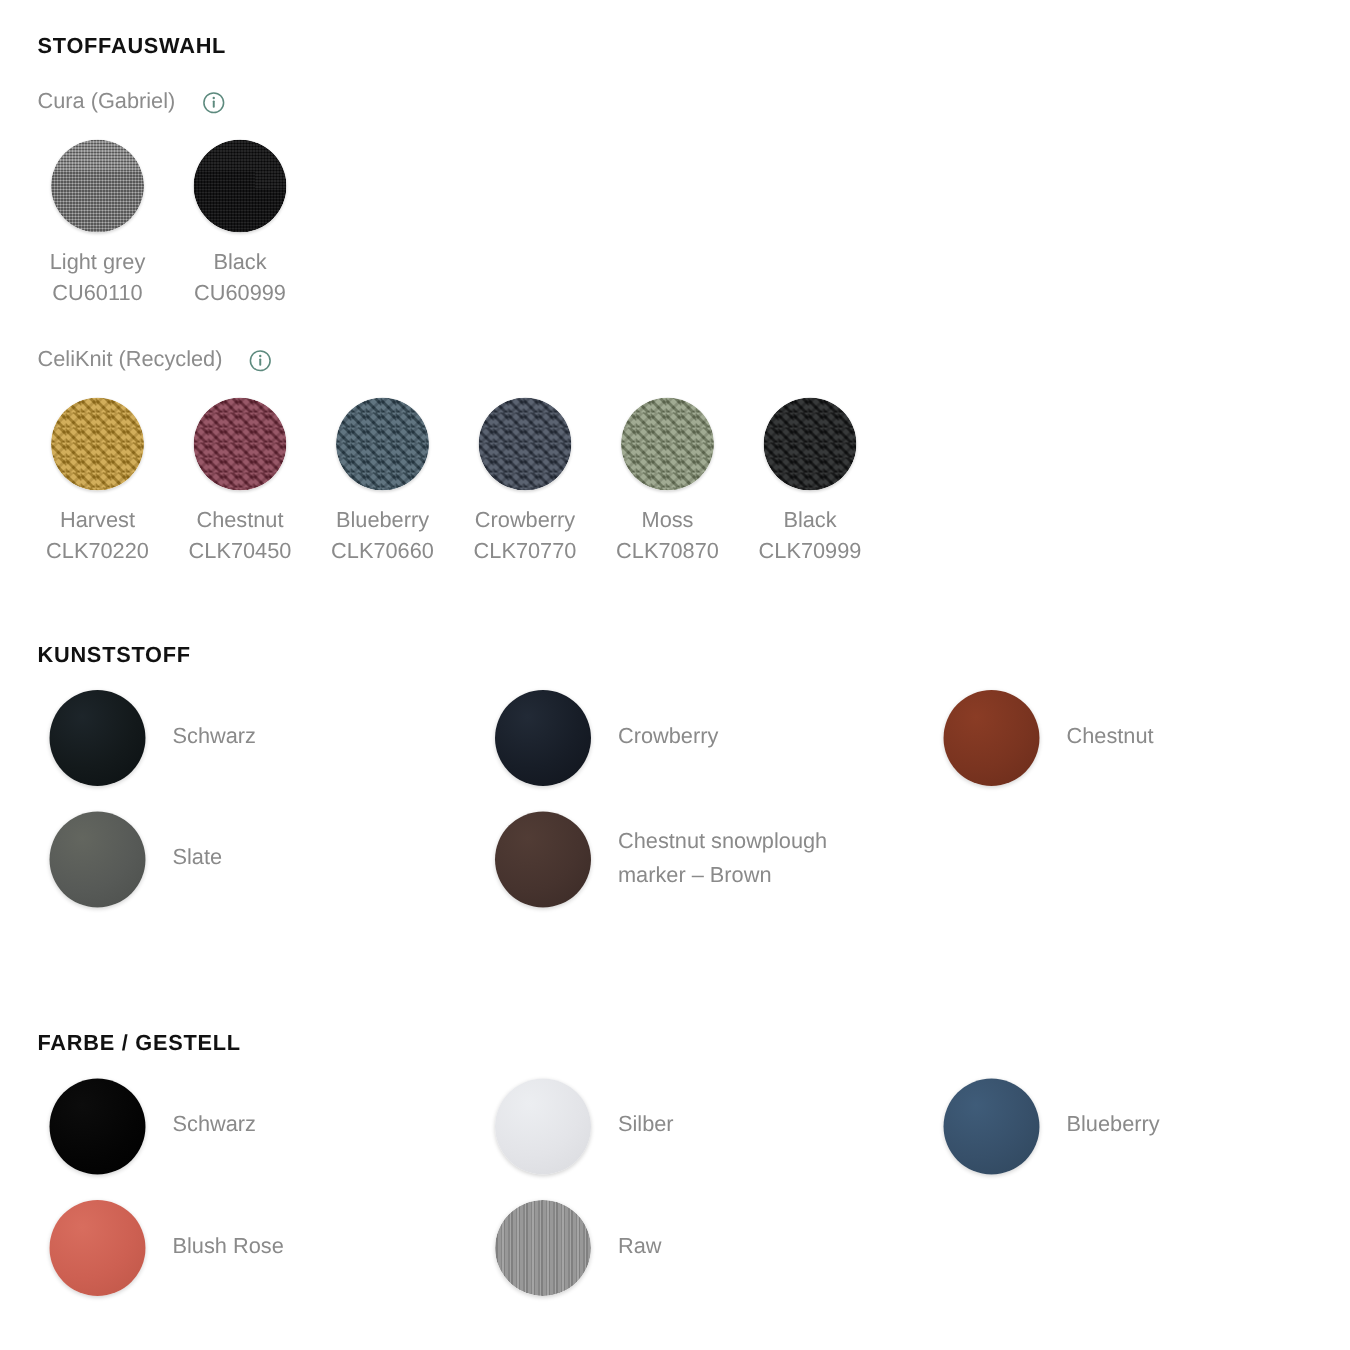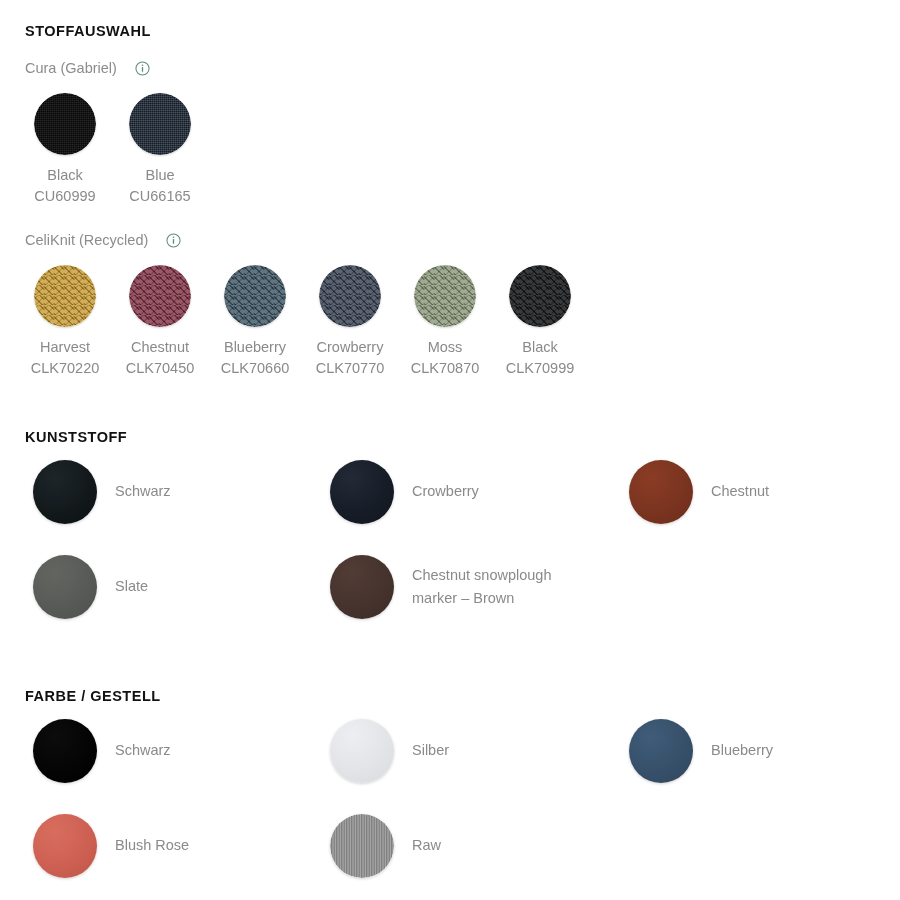--- a/index.html
+++ b/index.html
@@ -92,21 +92,21 @@
     color: #8a8a8a;
     line-height: 1.45;
     white-space: nowrap;
     text-align: center;
   }
 
   
   .color-grid {
     display: grid;
     grid-template-columns: 297px 299px auto;
-    row-gap: 31px;
+    row-gap: 17px;
   }
   .color-item {
     display: flex;
     align-items: center;
     gap: 18px;
   }
   .color-dot {
     width: 64px;
     height: 64px;
     border-radius: 50%;
@@ -149,42 +149,42 @@
       <svg viewBox="0 0 16 16" width="15" height="15">
         <circle cx="8" cy="8" r="7" fill="none" stroke="#5d8a7e" stroke-width="1.1"></circle>
         <circle cx="8" cy="4.6" r="0.85" fill="#5d8a7e"></circle>
         <rect x="7.3" y="6.4" width="1.4" height="5.1" rx="0.6" fill="#5d8a7e"></rect>
       </svg>
     </span>
   </div>
 
   <div id="cura-row" class="fabric-row">
 
+    <div class="fabric-item">
+      <div class="swatch-circle">
+        <div class="tex" style="background-color:#7d7d7d;
+               background-image:
+                 repeating-linear-gradient(0deg, rgba(255,255,255,0.22) 0 1px, rgba(0,0,0,0.16) 1px 2px),
+                 repeating-linear-gradient(90deg, rgba(255,255,255,0.20) 0 1px, rgba(0,0,0,0.17) 1px 2px);"></div>
+      </div>
+      <div class="fabric-name">Light grey</div>
+      <div class="fabric-code">CU60110</div>
+    </div>
 
     <div class="fabric-item">
       <div class="swatch-circle">
         <div class="tex" style="background-color:#0d0d0e;
                background-image:
                  repeating-linear-gradient(0deg, rgba(255,255,255,0.055) 0 1px, rgba(0,0,0,0.2) 1px 2px),
                  repeating-linear-gradient(90deg, rgba(255,255,255,0.05) 0 1px, rgba(0,0,0,0.2) 1px 2px);"></div>
       </div>
       <div class="fabric-name">Black</div>
       <div class="fabric-code">CU60999</div>
     </div>
 
-    <div class="fabric-item">
-      <div class="swatch-circle">
-        <div class="tex" style="background-color:#1f2a38;
-               background-image:
-                 repeating-linear-gradient(0deg, rgba(255,255,255,0.10) 0 1px, rgba(0,0,0,0.18) 1px 2px),
-                 repeating-linear-gradient(90deg, rgba(255,255,255,0.09) 0 1px, rgba(0,0,0,0.18) 1px 2px);"></div>
-      </div>
-      <div class="fabric-name">Blue</div>
-      <div class="fabric-code">CU66165</div>
-    </div>
   </div>
 
   <div id="celiknit-group" class="group-label-row">
     <span class="group-label">CeliKnit (Recycled)</span>
     <span class="info-icon" title="info">
       <svg viewBox="0 0 16 16" width="15" height="15">
         <circle cx="8" cy="8" r="7" fill="none" stroke="#5d8a7e" stroke-width="1.1"></circle>
         <circle cx="8" cy="4.6" r="0.85" fill="#5d8a7e"></circle>
         <rect x="7.3" y="6.4" width="1.4" height="5.1" rx="0.6" fill="#5d8a7e"></rect>
       </svg>

